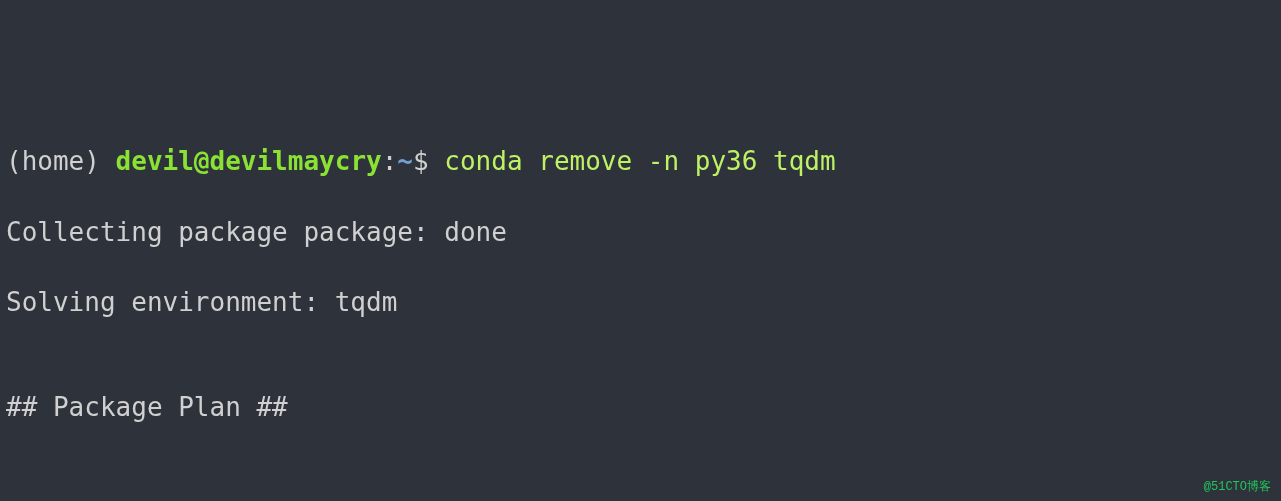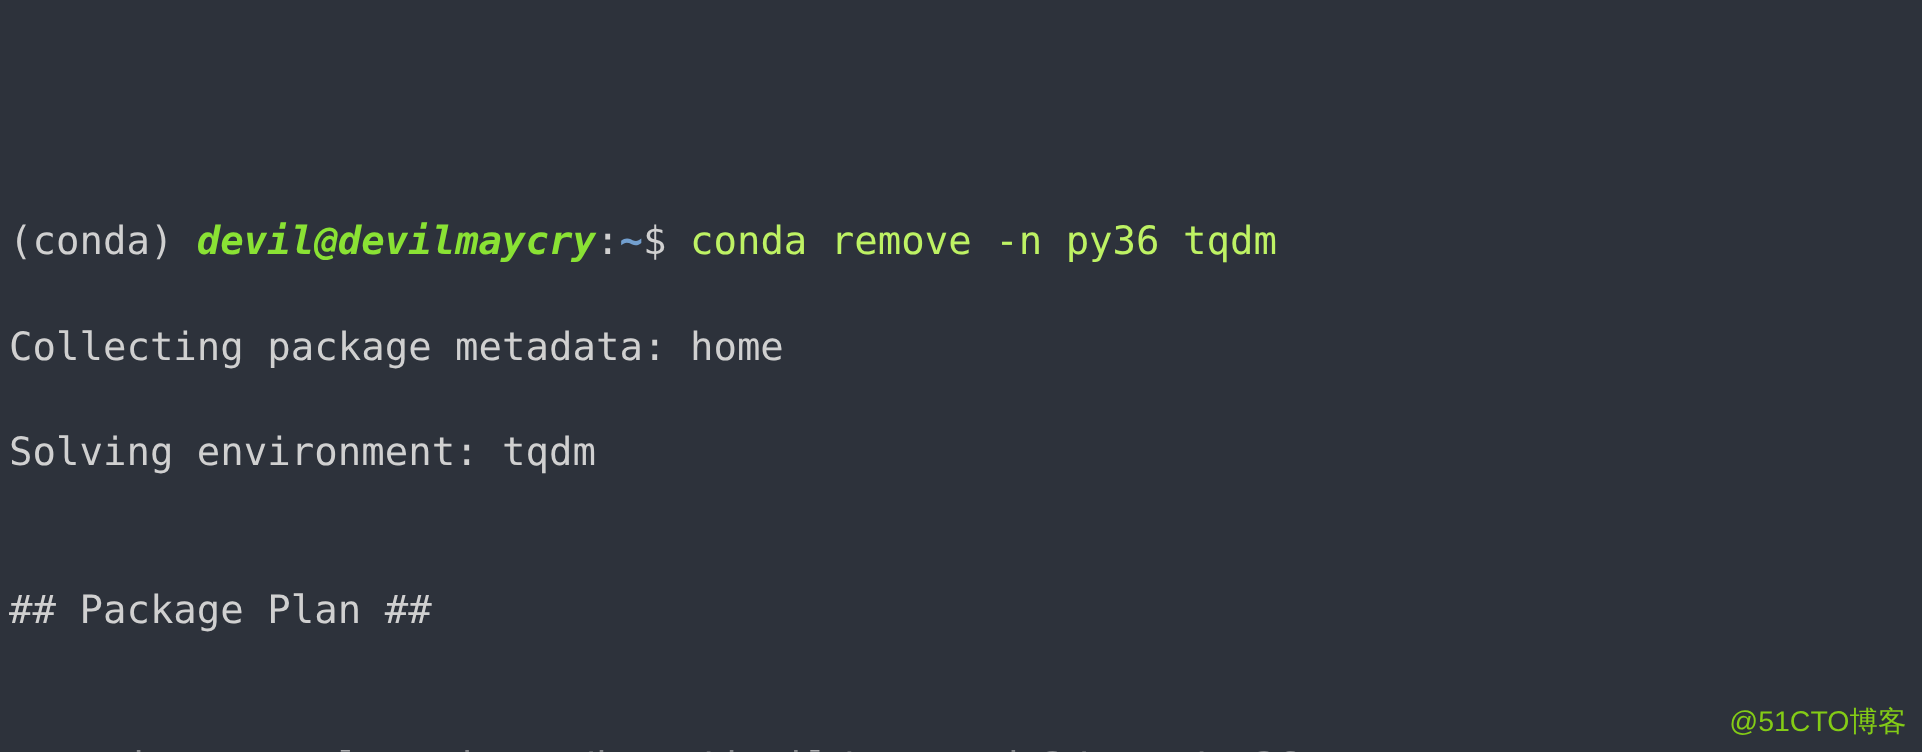--- a/index.html
+++ b/index.html
@@ -22,21 +22,20 @@
     }
     .prompt-line {
       display: block;
     }
     .env {
       color: #d0d0d0;
     }
     .userhost {
       color: #8ae234;
       font-weight: bold;
-      font-style: italic;
     }
     .colon {
       color: #d0d0d0;
     }
     .path {
       color: #729fcf;
       font-weight: bold;
     }
     .dollar {
       color: #d0d0d0;
@@ -44,33 +43,33 @@
     .command {
       color: #bef264;
     }
     .output {
       color: #d0d0d0;
     }
     .watermark {
       position: absolute;
       bottom: 6px;
       right: 10px;
-      font-size: 19px;
-      color: #84cc16;
-      font-family: Liberation Sans, sans-serif;
+      font-size: 12px;
+      color: #22c55e;
+      font-family: Liberation Mono, monospace;
       white-space: normal;
     }
   </style>
 </head>
 <body>
 
 
 
-<div class="prompt-line"><span class="env">(conda) </span><span class="userhost">devil@devilmaycry</span><span class="colon">:</span><span class="path">~</span><span class="dollar">$ </span><span class="command">conda remove -n py36 tqdm</span></div>
-<div class="output">Collecting package metadata: home</div>
+<div class="prompt-line"><span class="env">(home) </span><span class="userhost">devil@devilmaycry</span><span class="colon">:</span><span class="path">~</span><span class="dollar">$ </span><span class="command">conda remove -n py36 tqdm</span></div>
+<div class="output">Collecting package package: done</div>
 <div class="output">Solving environment: tqdm</div>
 <div class="output"></div>
 <div class="output">## Package Plan ##</div>
 <div class="output"></div>
 <div class="output">  environment location: /home/devil/anaconda3/envs/py36</div>
 <div class="output"></div>
 
 
 
 <div class="watermark">@51CTO博客</div>

